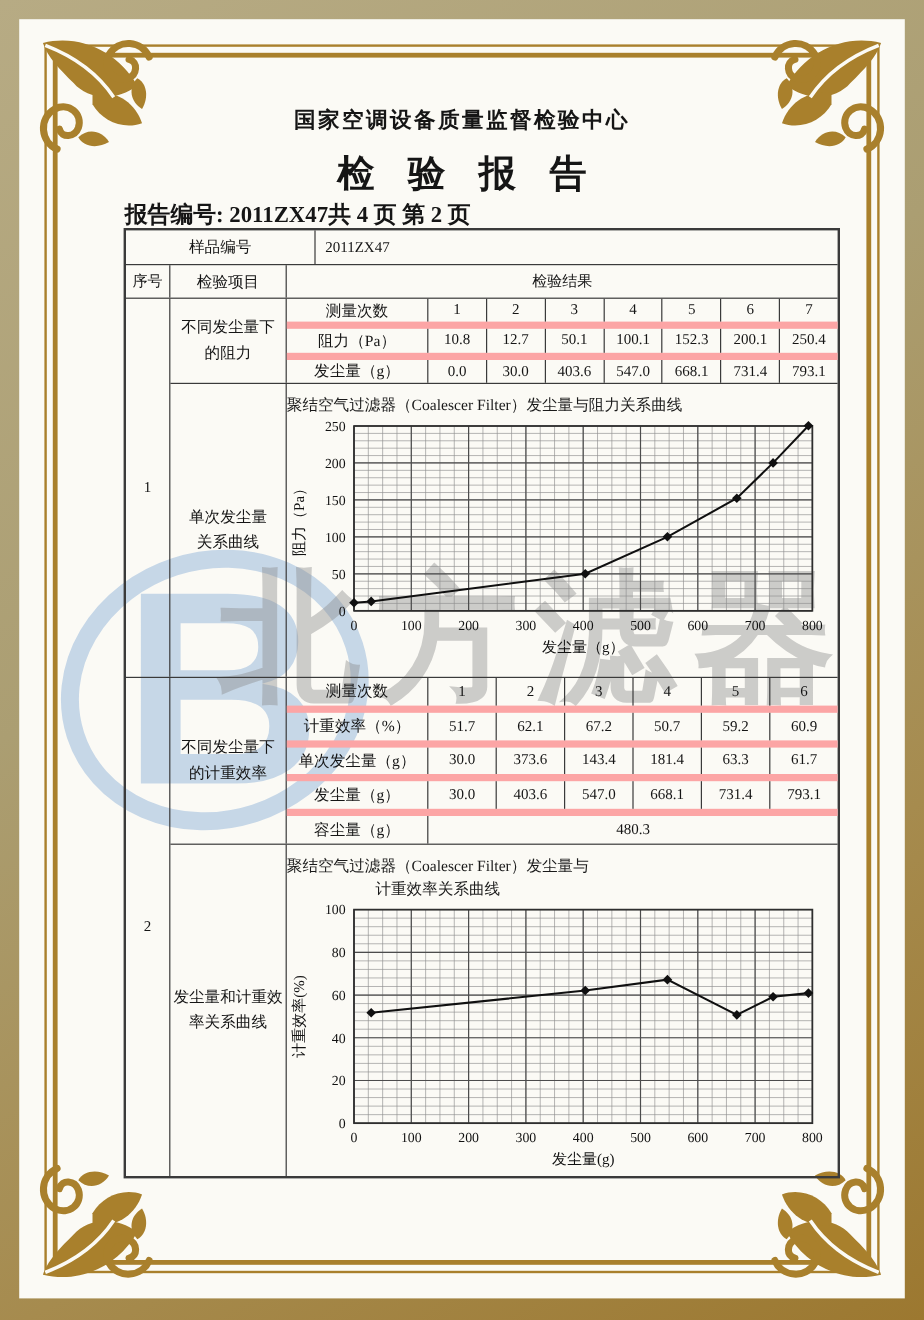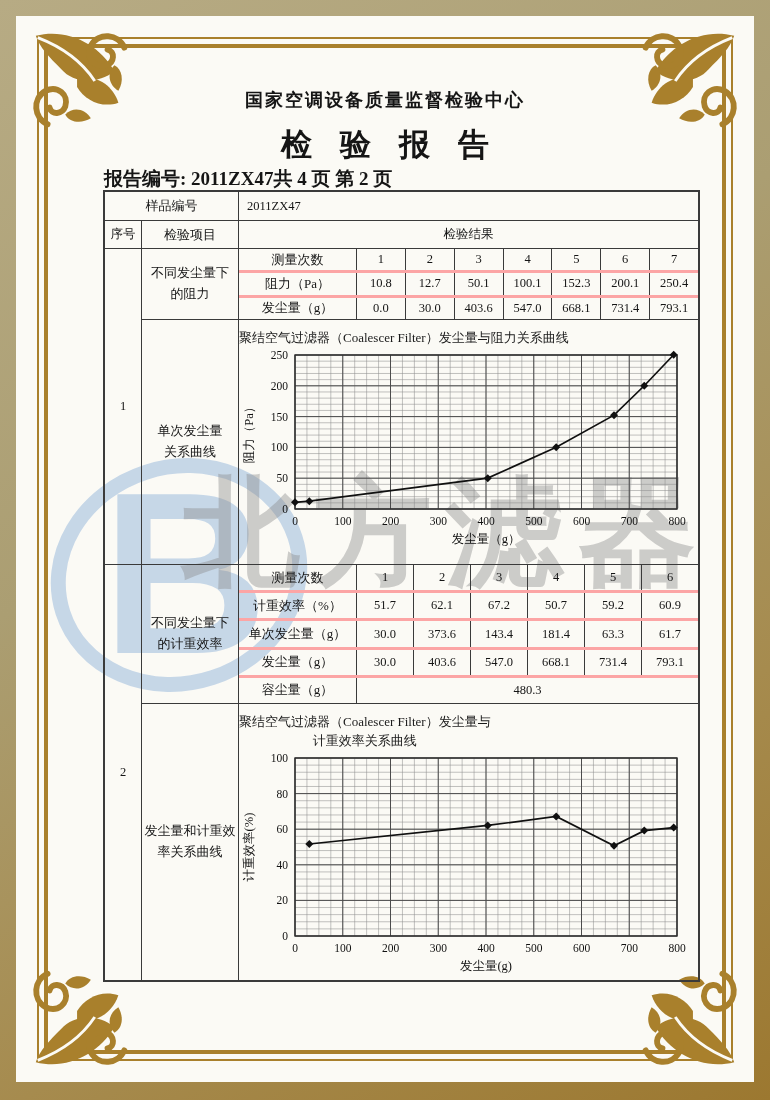--- a/index.html
+++ b/index.html
@@ -33,34 +33,34 @@
   .wm-en{position:absolute;left:228px;top:589px;font-size:27px;font-weight:bold;
     color:#9f9f9f;opacity:.55;letter-spacing:2px;font-family:"Liberation Sans","DejaVu Sans",sans-serif}
 
   
   .rtable{position:absolute;left:103px;top:190px;width:597px;z-index:3;
     border:2px solid #3a3a3a;font-size:12.5px;box-sizing:border-box}
   .rtable .bline{border-bottom:1px solid #3a3a3a}
   .rtable .rline{border-right:1px solid #3a3a3a}
   .cc{display:flex;align-items:center;justify-content:center;text-align:center;box-sizing:border-box}
   .row-sample{display:flex;height:28px}
-  .c-samplabel{width:134px;font-size:13px}
+  .c-samplabel{width:158px;font-size:13px}
   .c-sampval{flex:1;display:flex;align-items:center;padding-left:8px;box-sizing:border-box}
   .row-header{display:flex;height:27px}
   .c-seq{width:37px}
   .c-item{width:97px;font-size:13px}
   .c-res{flex:1}
   .section{display:flex}
   .seq-cell{width:37px}
   .sec-body{flex:1;display:flex;flex-direction:column;min-width:0}
   .blockA{display:flex}
   .item-cell{width:97px;white-space:pre-line;font-size:13px;line-height:1.6}
   .gridrows{flex:1;display:flex;flex-direction:column;min-width:0}
   .grow{flex:1;display:flex;min-width:0}
-  .grow:not(:last-child){border-bottom:3px solid #fca5a5}
+  .grow:not(:last-child){border-bottom:6px solid #fca5a5}
   .glabel{width:117px;font-size:13px}
   .gcells{flex:1;display:flex;min-width:0}
   .cell-val{flex:1;display:flex;align-items:center;justify-content:center;
     border-left:1px solid #3a3a3a;box-sizing:border-box}
   .gmerged{flex:1;border-left:1px solid #3a3a3a}
   .blockB{flex:1;display:flex;min-height:0}
   .chart-cell{flex:1;position:relative;display:flex;flex-direction:column;align-items:flex-start;min-width:0}
   .chart-title{margin-top:9px;font-size:13px;text-align:center;white-space:pre-line;line-height:1.45;color:#1a1a1a}
   .chart-holder{margin-top:1px}
 </style>

